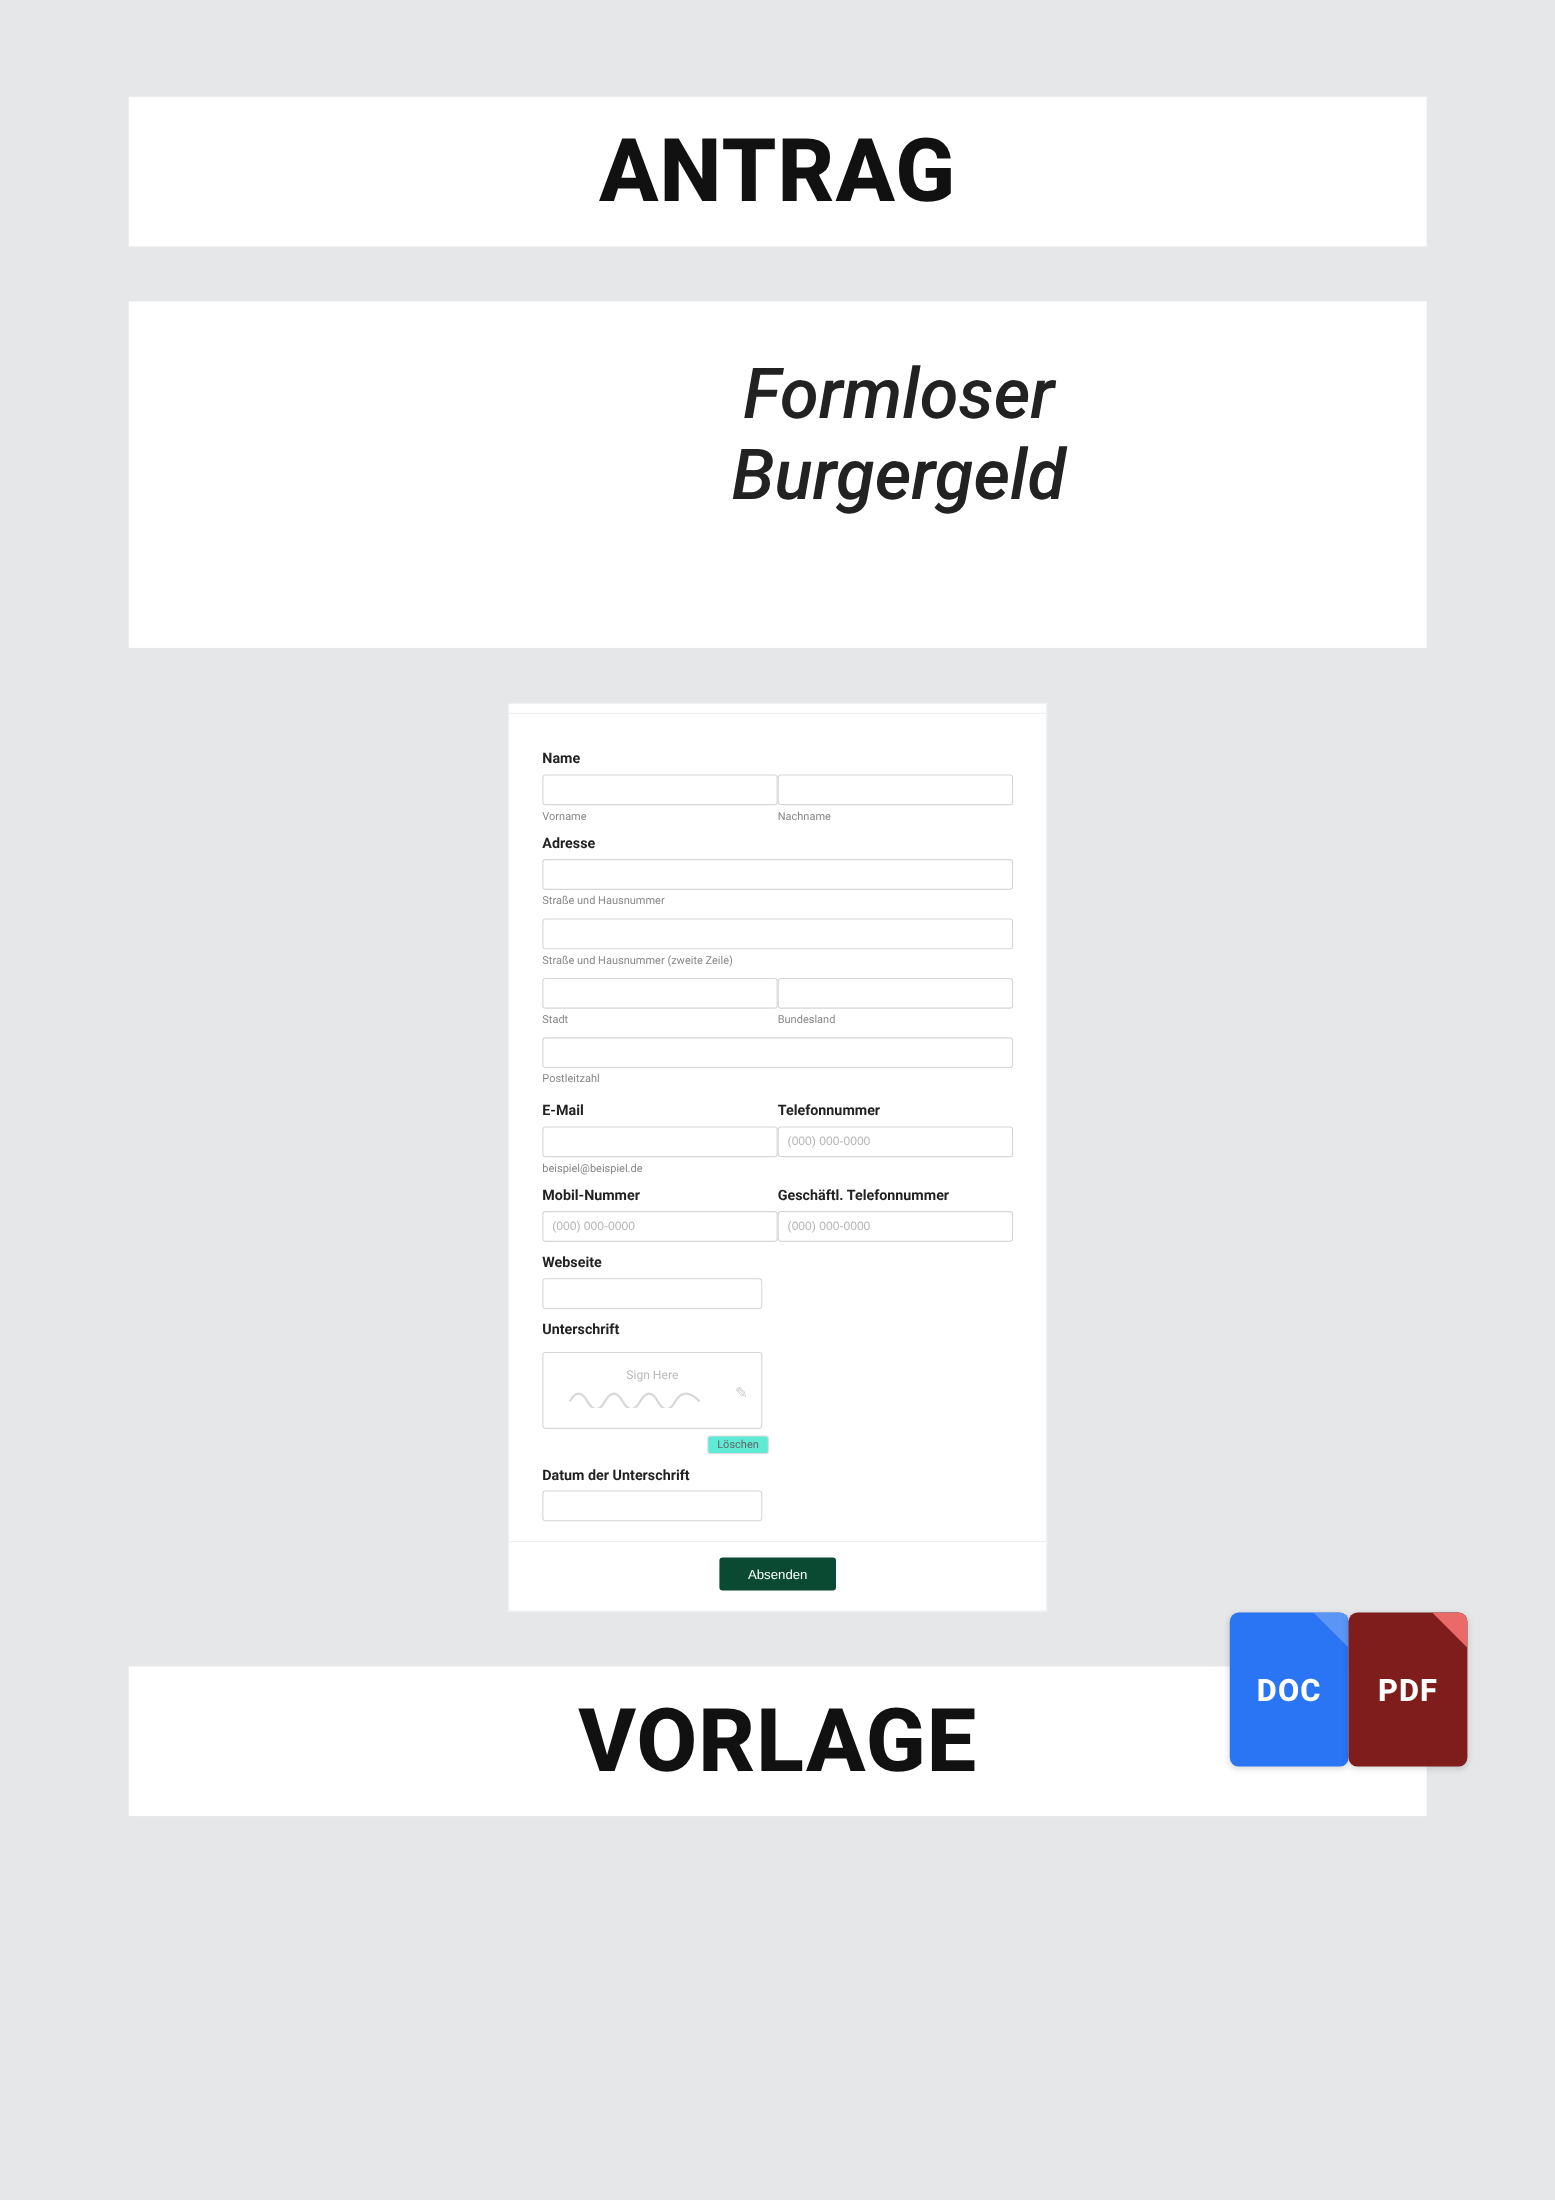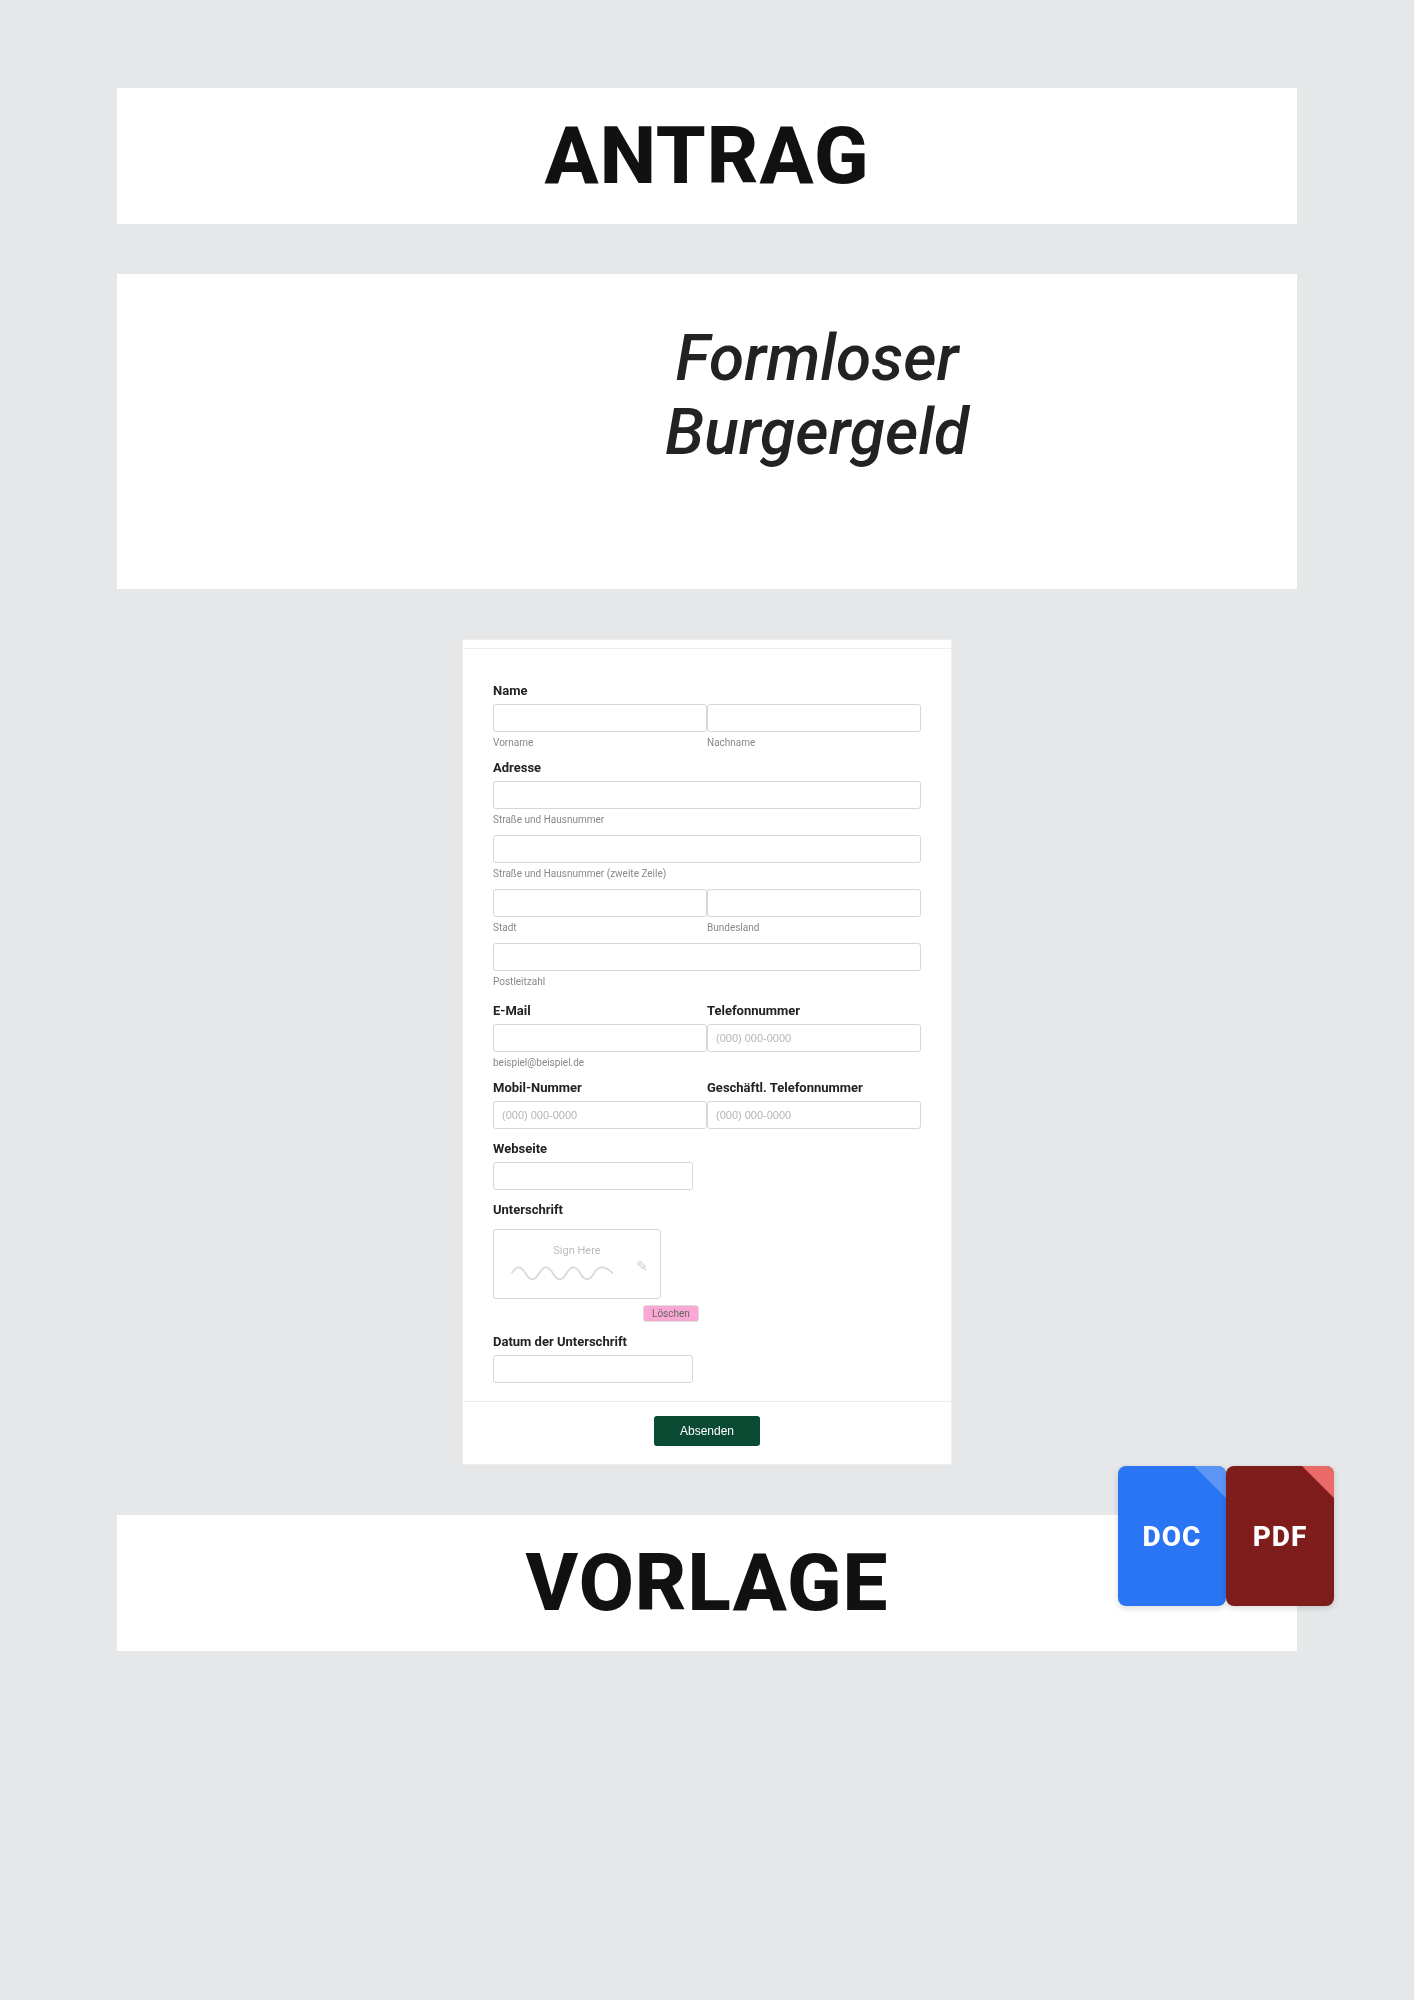--- a/index.html
+++ b/index.html
@@ -51,31 +51,31 @@
     height: 28px;
     border: 1px solid #d6d6d6;
     border-radius: 3px;
     background: #fff;
     font-size: 11px;
     padding: 0 8px;
     color: #555;
   }
   .inp::placeholder { color: #b5b5b5; }
   .sig-box {
-    width: 168px; height: 70px;
+    width: 200px; height: 70px;
     border: 1px solid #d6d6d6; border-radius: 3px;
     position: relative; margin-top: 12px;
   }
   .sig-here { position:absolute; top:14px; left:0; right:0; text-align:center; font-size:11px; color:#bbb; }
   .sig-squiggle { position:absolute; bottom:14px; left:16px; right:30px; }
   .sig-squiggle svg { width:100%; height:22px; }
   .sig-pen { position:absolute; right:12px; top:28px; color:#ccc; font-size:14px; }
   .clear-btn {
     display:inline-block; margin-top:6px; margin-left: 150px;
-    font-size:10px; color:#666; background:#f9a8d4;
+    font-size:10px; color:#666; background:#5eead4;
     border:1px solid #ddd; border-radius:3px; padding:2px 8px;
   }
   .submit-bar { text-align:center; border-top:1px solid #eee; margin-top:18px; padding-top:14px; }
   .submit-btn {
     background:#0a4a33; color:#fff; border:none;
     font-size:12px; padding:8px 26px; border-radius:3px;
   }
   .file-icons {
     position: absolute;
     right: 80px;

